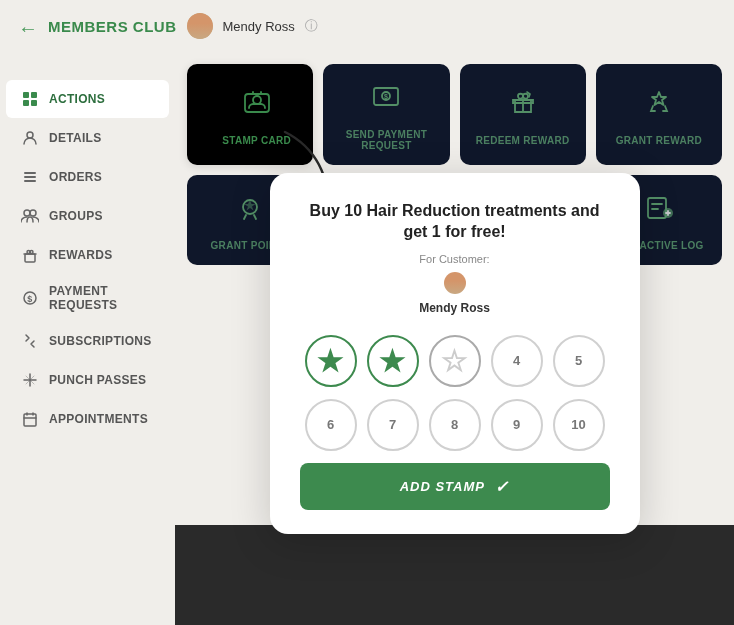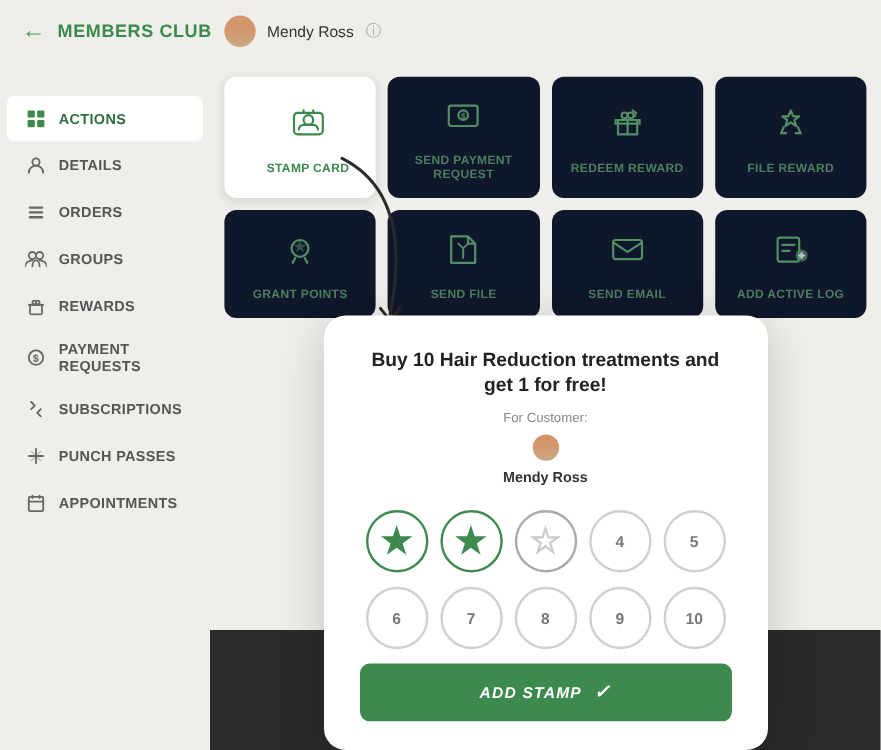--- a/index.html
+++ b/index.html
@@ -124,21 +124,21 @@
       border-radius: 10px;
       display: flex;
       flex-direction: column;
       align-items: center;
       justify-content: center;
       padding: 14px 8px;
       cursor: pointer;
       min-height: 90px;
     }
     .action-card.selected {
-      background: #ffffff;
+      background: #000000;
       box-shadow: 0 2px 10px rgba(0,0,0,0.12);
       padding-left: 21px;
     }
     .action-card .a-icon {
       font-size: 26px;
       color: #4a9a5c;
       margin-bottom: 8px;
       opacity: 0.75;
     }
     .action-card .a-label {
@@ -165,21 +165,21 @@
       background: #2a2a2a;
       z-index: 1;
     }
 
     
     .modal-overlay {
       position: absolute;
       top: 0; left: 0; right: 0; bottom: 0;
       z-index: 20;
       display: flex;
-      align-items: flex-end;
+      align-items: center;
       justify-content: center;
       padding-top: 30px;
     }
     .modal {
       background: #fff;
       border-radius: 18px;
       padding: 28px 30px 24px;
       width: 370px;
       box-shadow: 0 8px 40px rgba(0,0,0,0.18);
       z-index: 25;
@@ -432,21 +432,21 @@
         <span class="a-label">REDEEM REWARD</span>
       </div>
 
       <div class="action-card">
         <span class="a-icon">
           <svg width="36" height="36" viewBox="0 0 36 36" fill="none">
             <path d="M18 8l2 5h5l-4 3 1.5 5-4.5-3-4.5 3 1.5-5-4-3h5z" stroke="#6ab87a" stroke-width="1.8" stroke-linejoin="round"></path>
             <path d="M12 22l-2 5h4M24 22l2 5h-4" stroke="#6ab87a" stroke-width="1.8" stroke-linecap="round"></path>
           </svg>
         </span>
-        <span class="a-label">FILE REWARD</span>
+        <span class="a-label">GRANT REWARD</span>
       </div>
 
       <div class="action-card">
         <span class="a-icon">
           <svg width="36" height="36" viewBox="0 0 36 36" fill="none">
             <circle cx="18" cy="18" r="7" stroke="#6ab87a" stroke-width="1.8"></circle>
             <path d="M18 11l1.5 4h4l-3.5 2.5 1.5 4-3.5-2.5-3.5 2.5 1.5-4L12 15h4z" fill="#6ab87a" opacity="0.5"></path>
             <path d="M14 26l-2 4M22 26l2 4" stroke="#6ab87a" stroke-width="1.8" stroke-linecap="round"></path>
           </svg>
         </span>

